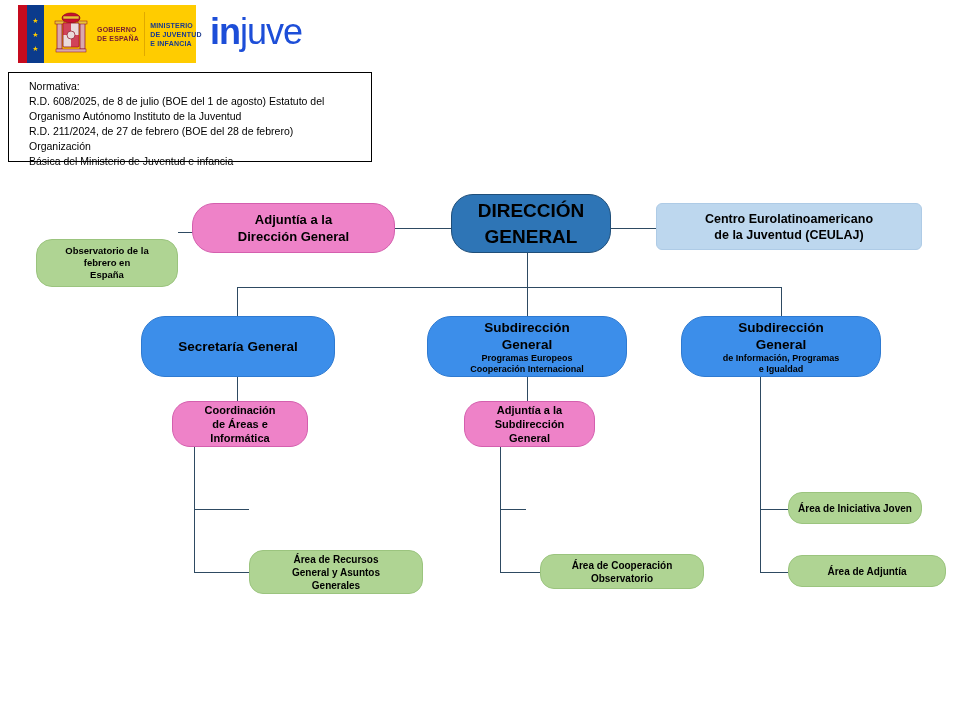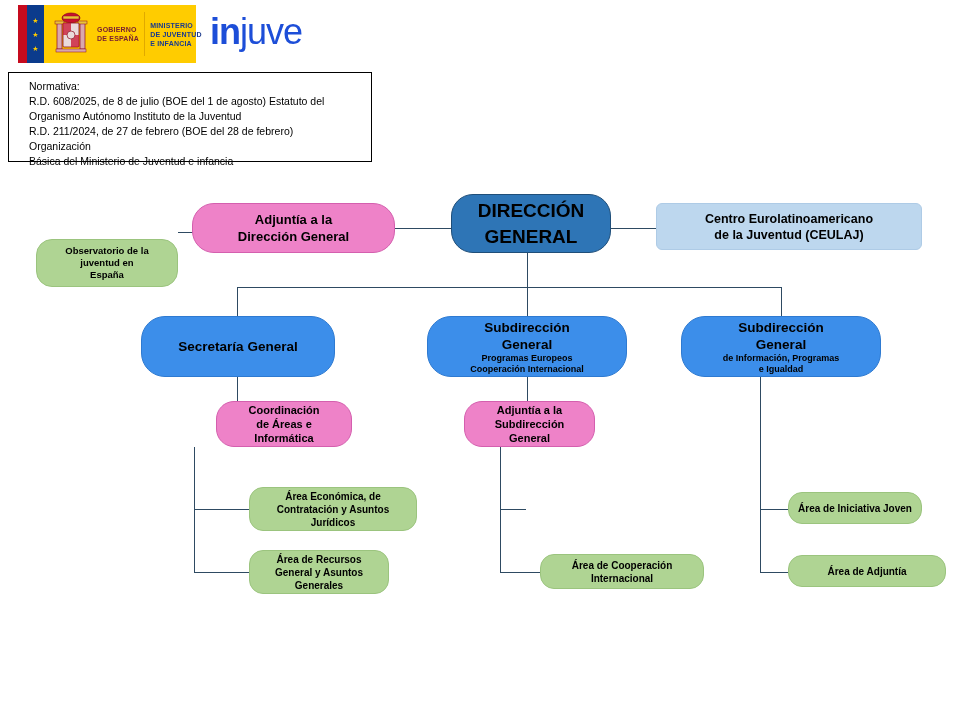--- a/index.html
+++ b/index.html
@@ -179,21 +179,21 @@
   <div class="node dg" style="left:451px;top:194px;width:160px;height:59px;">
     <div>
       <div class="main">DIRECCIÓN</div>
       <div class="main">GENERAL</div>
     </div>
   </div>
 
   <div class="node obs" style="left:36px;top:207px;width:142px;height:48px;margin-top:32px;">
     <div>
       <div>Observatorio de la</div>
-      <div>juventud en</div>
+      <div>febrero en</div>
       <div>España</div>
     </div>
   </div>
 
   <div class="node adj" style="left:192px;top:203px;width:203px;height:50px;">
     <div>
       <div>Adjuntía a la</div>
       <div>Dirección General</div>
     </div>
   </div>
@@ -222,57 +222,50 @@
 
   <div class="node sg" style="left:681px;top:316px;width:200px;height:61px;">
     <div>
       <div>Subdirección</div>
       <div>General</div>
       <div class="sub">de Información, Programas</div>
       <div class="sub">e Igualdad</div>
     </div>
   </div>
 
-  <div class="node pink" style="left:172px;top:401px;width:136px;height:46px;margin-left:44px;">
+  <div class="node pink" style="left:172px;top:401px;width:136px;height:46px;">
     <div>
       <div>Coordinación</div>
       <div>de Áreas e</div>
       <div>Informática</div>
     </div>
   </div>
 
   <div class="node pink" style="left:464px;top:401px;width:131px;height:46px;">
     <div>
       <div>Adjuntía a la</div>
       <div>Subdirección</div>
       <div>General</div>
     </div>
   </div>
 
-  <div class="node area" style="left:249px;top:487px;width:168px;height:44px;">
-    <div>
-      <div>Área Económica, de</div>
-      <div>Contratación y Asuntos</div>
-      <div>Jurídicos</div>
-    </div>
-  </div>
-
-  <div class="node area" style="left:249px;top:550px;width:140px;height:44px;">
+
+  <div class="node area" style="left:249px;top:550px;width:174px;height:44px;">
     <div>
       <div>Área de Recursos</div>
       <div>General y Asuntos</div>
       <div>Generales</div>
     </div>
   </div>
 
 
   <div class="node area" style="left:540px;top:554px;width:164px;height:35px;">
     <div>
       <div>Área de Cooperación</div>
-      <div>Internacional</div>
+      <div>Observatorio</div>
     </div>
   </div>
 
   <div class="node area" style="left:788px;top:492px;width:134px;height:32px;">
     <div>
       <div>Área de Iniciativa Joven</div>
     </div>
   </div>
 
   <div class="node area" style="left:788px;top:555px;width:158px;height:32px;">

